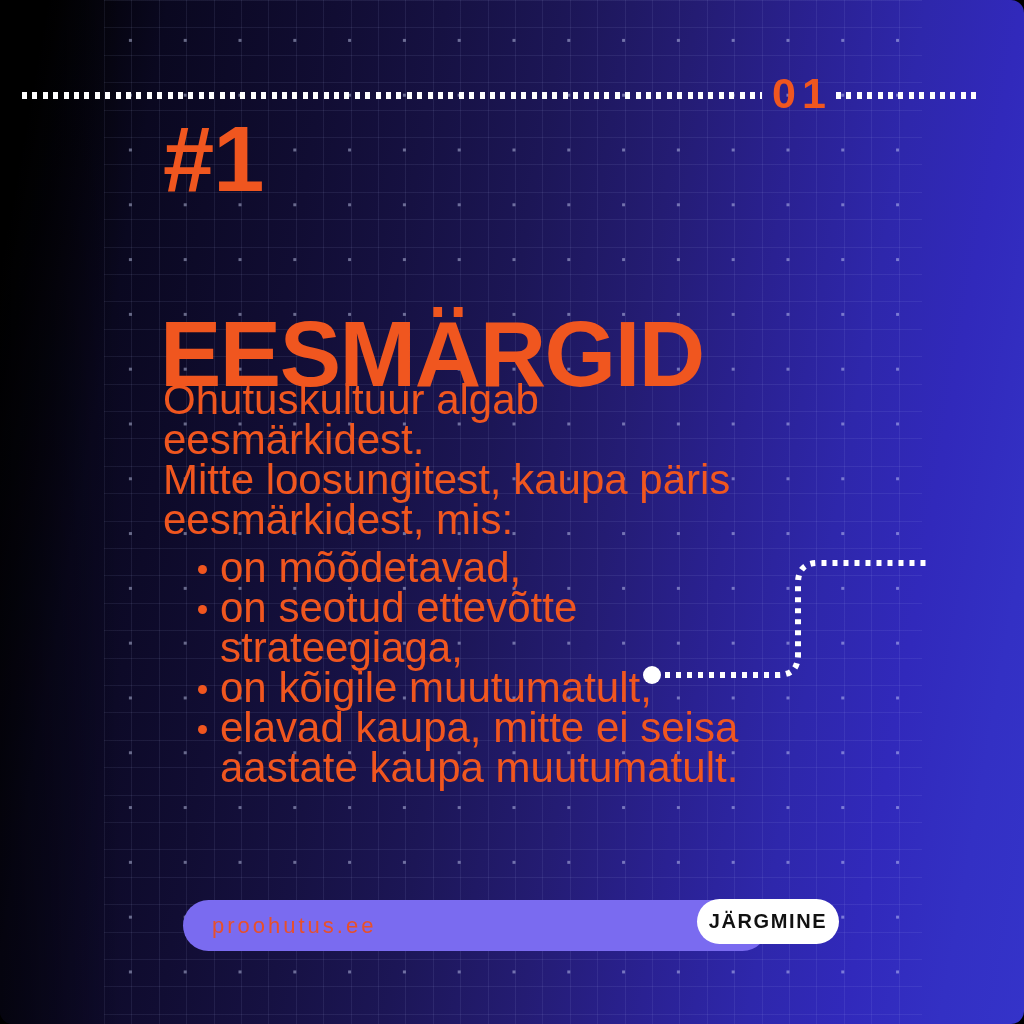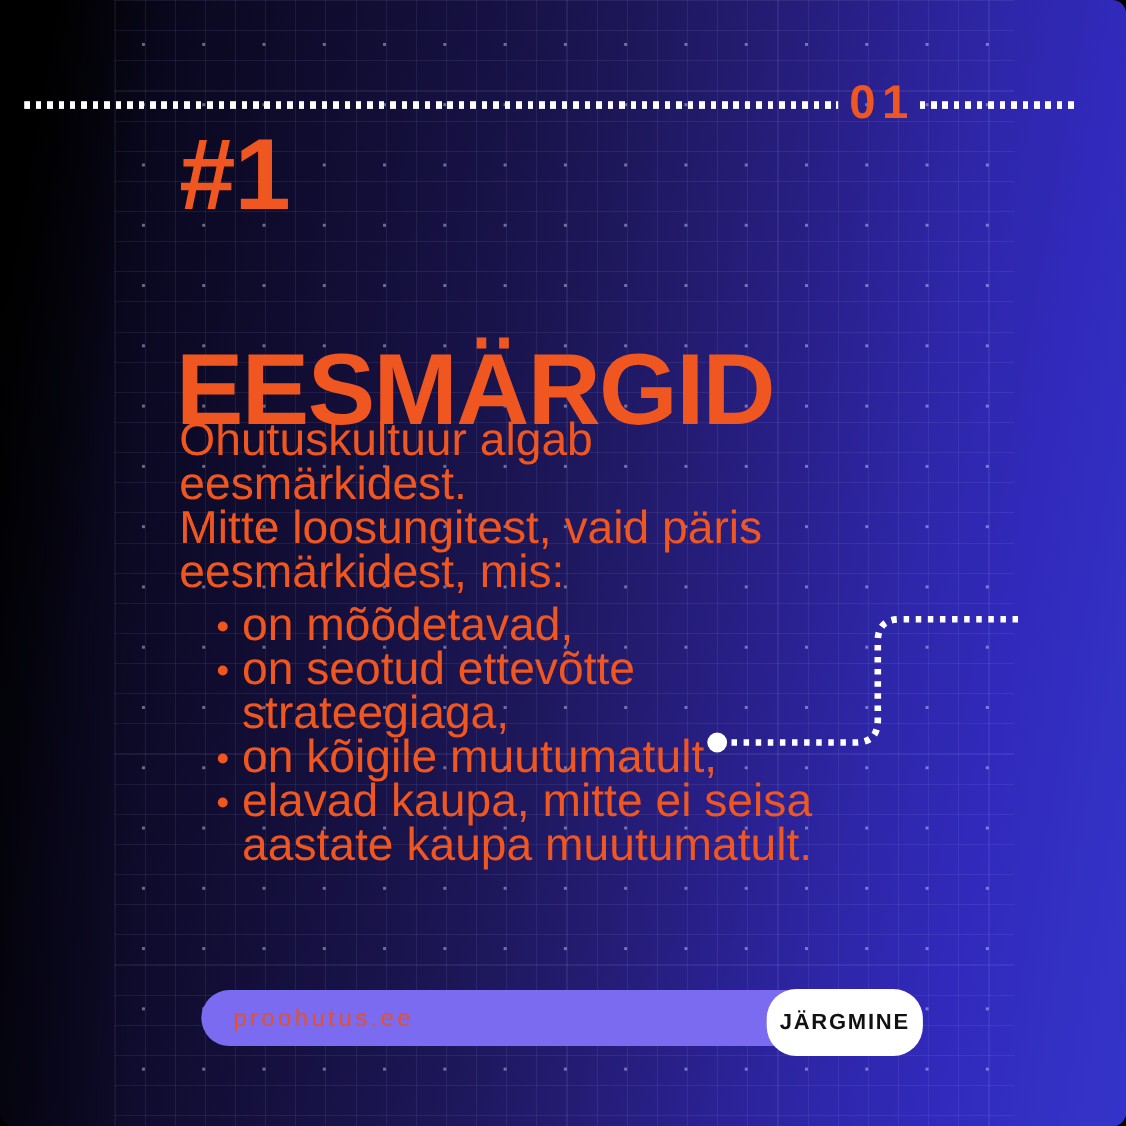--- a/index.html
+++ b/index.html
@@ -103,21 +103,21 @@
   .bottom-pill{
     position:absolute;left:183px;top:900px;width:585px;height:51px;
     background:#7a6bf0;border-radius:26px;
   }
   .site-url{
     position:absolute;left:212px;top:912px;
     color:#E8502A;font-size:22px;letter-spacing:3px;font-weight:400;
     line-height:28px;
   }
   .next-button{
-    position:absolute;left:697px;top:899px;width:142px;height:61px;
+    position:absolute;left:697px;top:899px;width:142px;height:45px;
     background:#ffffff;border-radius:27px;
     display:flex;align-items:center;justify-content:center;
     border:none;padding:0;cursor:pointer;
   }
   .next-button span{
     color:#111111;font-size:20px;font-weight:700;letter-spacing:1.6px;
     font-family:"Liberation Sans",sans-serif;
   }
 </style>
 </head>
@@ -131,21 +131,21 @@
 
   <div class="top-rule dots-h" id="rule-left"></div>
   <div class="step-number">01</div>
   <div class="top-rule dots-h" id="rule-right"></div>
 
   <div class="hash">#1</div>
   <h1 class="title">EESMÄRGID</h1>
 
   <div class="body-copy">
     <p>Ohutuskultuur algab eesmärkidest.</p>
-    <p>Mitte loosungitest, vaid päris</p>
+    <p>Mitte loosungitest, kaupa päris</p>
     <p>eesmärkidest, mis:</p>
     <ul class="bullets">
       <li>on mõõdetavad,</li>
       <li>on seotud ettevõtte strateegiaga,</li>
       <li>on kõigile muutumatult,</li>
       <li>elavad kaupa, mitte ei seisa aastate kaupa muutumatult.</li>
     </ul>
   </div>
 
   <svg class="connector" viewBox="0 0 300 150" width="300" height="150">

